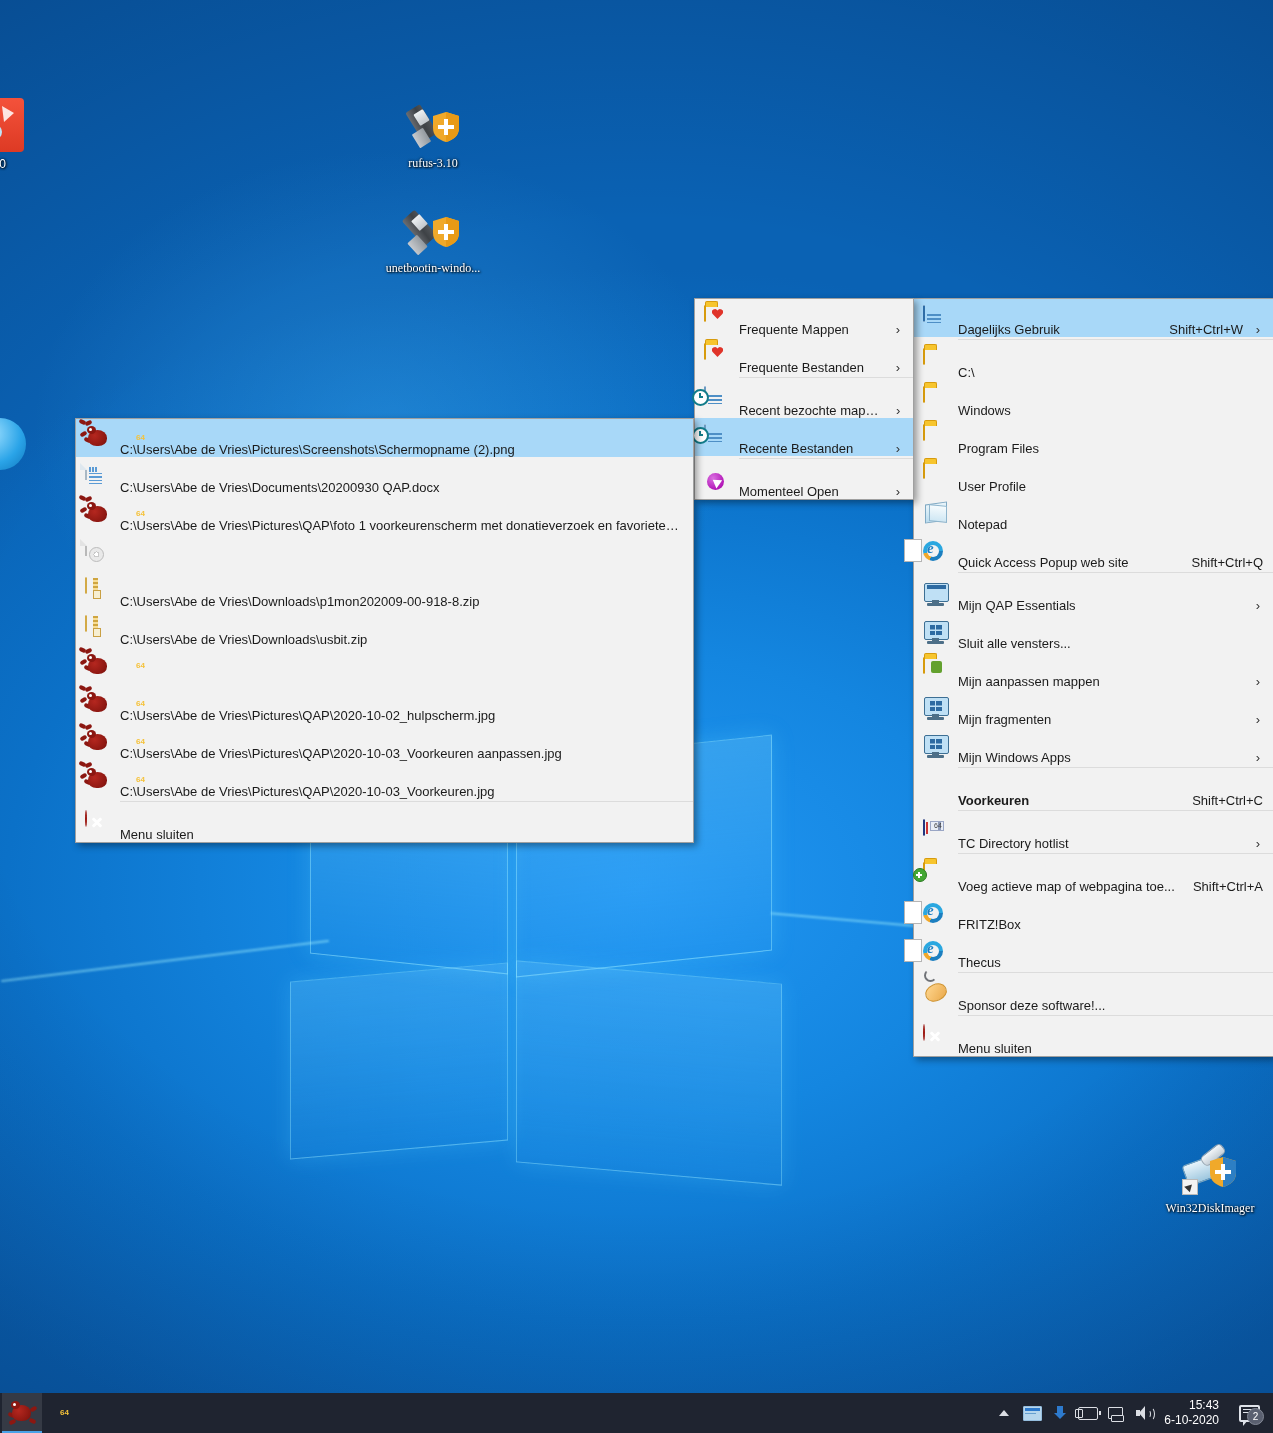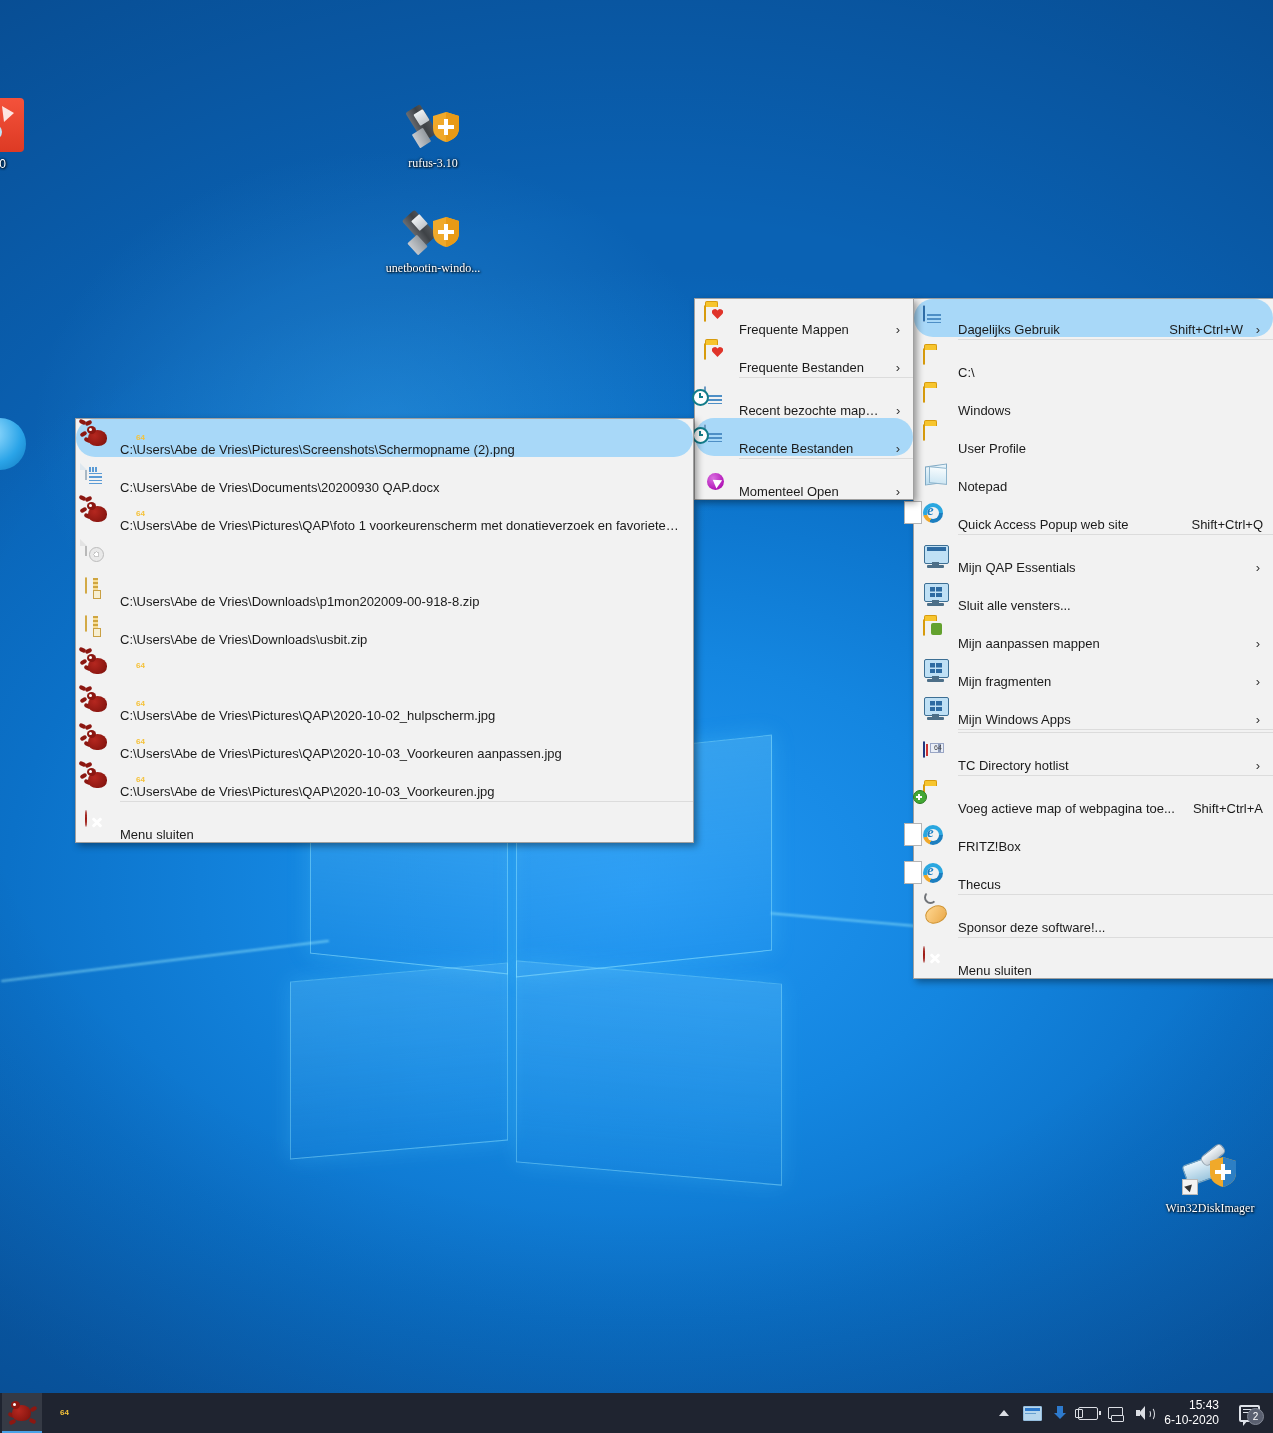--- a/index.html
+++ b/index.html
@@ -116,21 +116,21 @@
   }
   .menu-item {
     position: relative;
     display: flex;
     align-items: flex-end;
     height: 38px;
     padding: 0 10px 0 0;
     cursor: default;
     white-space: nowrap;
   }
-  .menu-item.selected { background: #a8d8f8; border-radius: 19px; }
+  .menu-item.selected { background: #a8d8f8; }
   .mi-icon {
     width: 44px; min-width:44px; height: 38px;
     display:flex; align-items:center; justify-content:center;
     position: relative;
   }
   .mi-label { flex: 1 1 auto; overflow: hidden; text-overflow: ellipsis; }
   .mi-label.bold { font-weight: bold; }
   .mi-accel { margin-left: 16px; color:#1b1b1b; }
   .mi-arrow { margin-left: 10px; width: 10px; text-align:center; color:#333; font-size: 13px; }
   .sep { height:1px; background:#dcdcdc; margin: 2px 0 2px 44px; }
@@ -502,20 +502,26 @@
       <div class="menu-item">
         <span class="mi-icon">
           <span class="ic"><span class="folder"></span></span>
         </span>
         <span class="mi-label">Windows</span>
       </div>
       <div class="menu-item">
         <span class="mi-icon">
           <span class="ic"><span class="folder"></span></span>
         </span>
+        <span class="mi-label">Program Files</span>
+      </div>
+      <div class="menu-item">
+        <span class="mi-icon">
+          <span class="ic"><span class="folder"></span></span>
+        </span>
         <span class="mi-label">User Profile</span>
       </div>
       <div class="menu-item">
         <span class="mi-icon">
           <span class="ic"><span class="notepad-ic"><span class="p1"></span><span class="p2"></span></span></span>
         </span>
         <span class="mi-label">Notepad</span>
       </div>
       <div class="menu-item">
         <span class="mi-icon">
@@ -561,20 +567,27 @@
       <div class="menu-item">
         <span class="mi-icon">
           <span class="ic"><span class="monitor"><span class="scr">
                 <span class="tiles"></span>
               </span><span class="stand"></span><span class="base"></span></span></span>
         </span>
         <span class="mi-label">Mijn Windows Apps</span>
         <span class="mi-arrow">›</span>
       </div>
       <div class="sep"></div>
+      <div class="menu-item">
+        <span class="mi-icon">
+          <span class="ic"><span class="gear-ic"></span></span>
+        </span>
+        <span class="mi-label bold">Voorkeuren</span>
+        <span class="mi-accel">Shift+Ctrl+C</span>
+      </div>
       <div class="sep"></div>
       <div class="menu-item">
         <span class="mi-icon">
           <span class="ic"><span class="floppy-ic"><span class="shutter"></span><span class="label"></span></span></span>
         </span>
         <span class="mi-label">TC Directory hotlist</span>
         <span class="mi-arrow">›</span>
       </div>
       <div class="sep"></div>
       <div class="menu-item">

